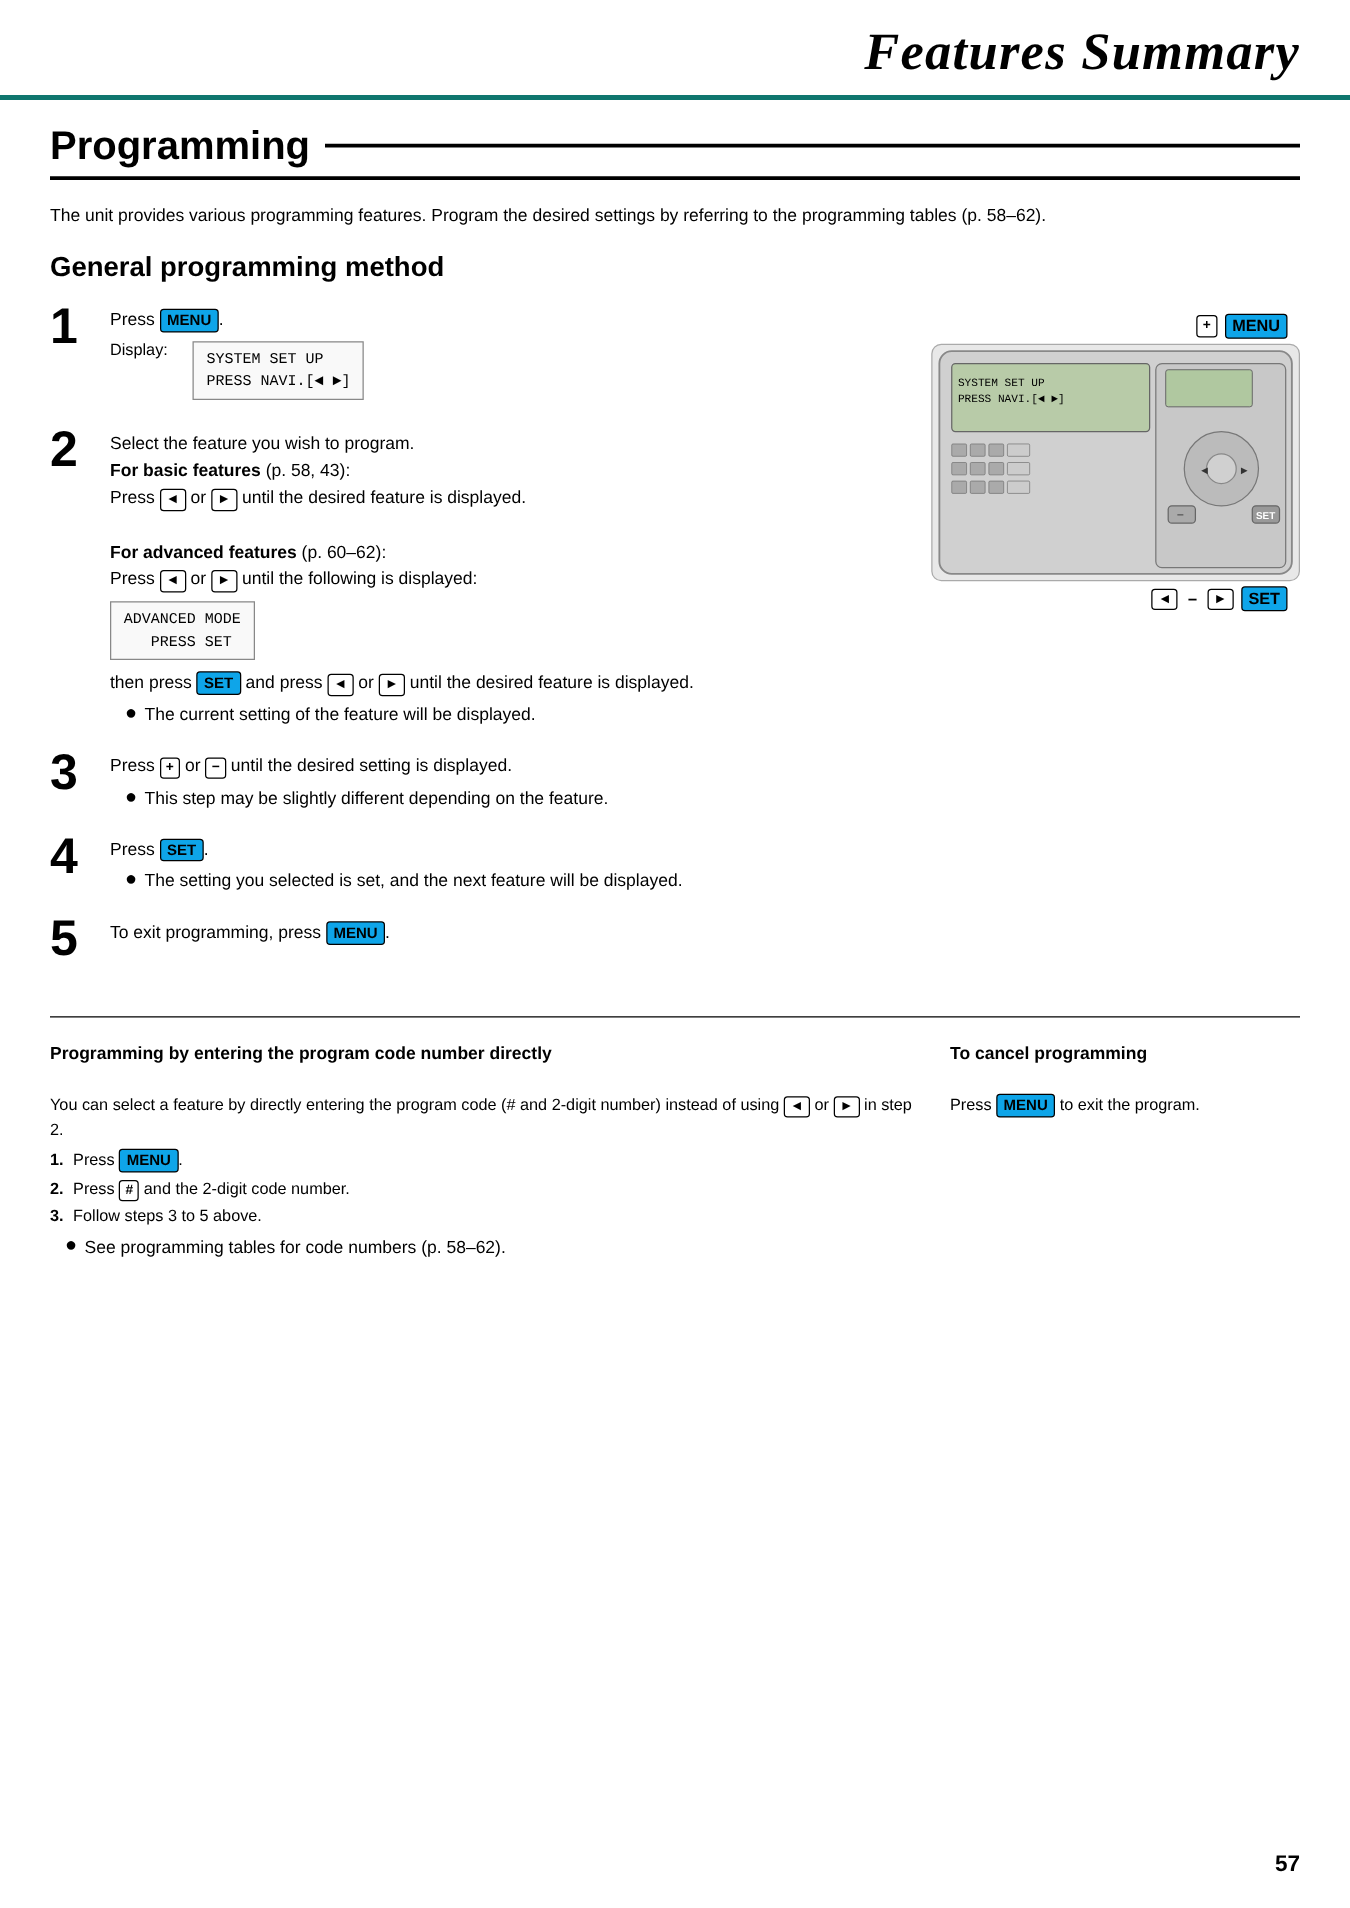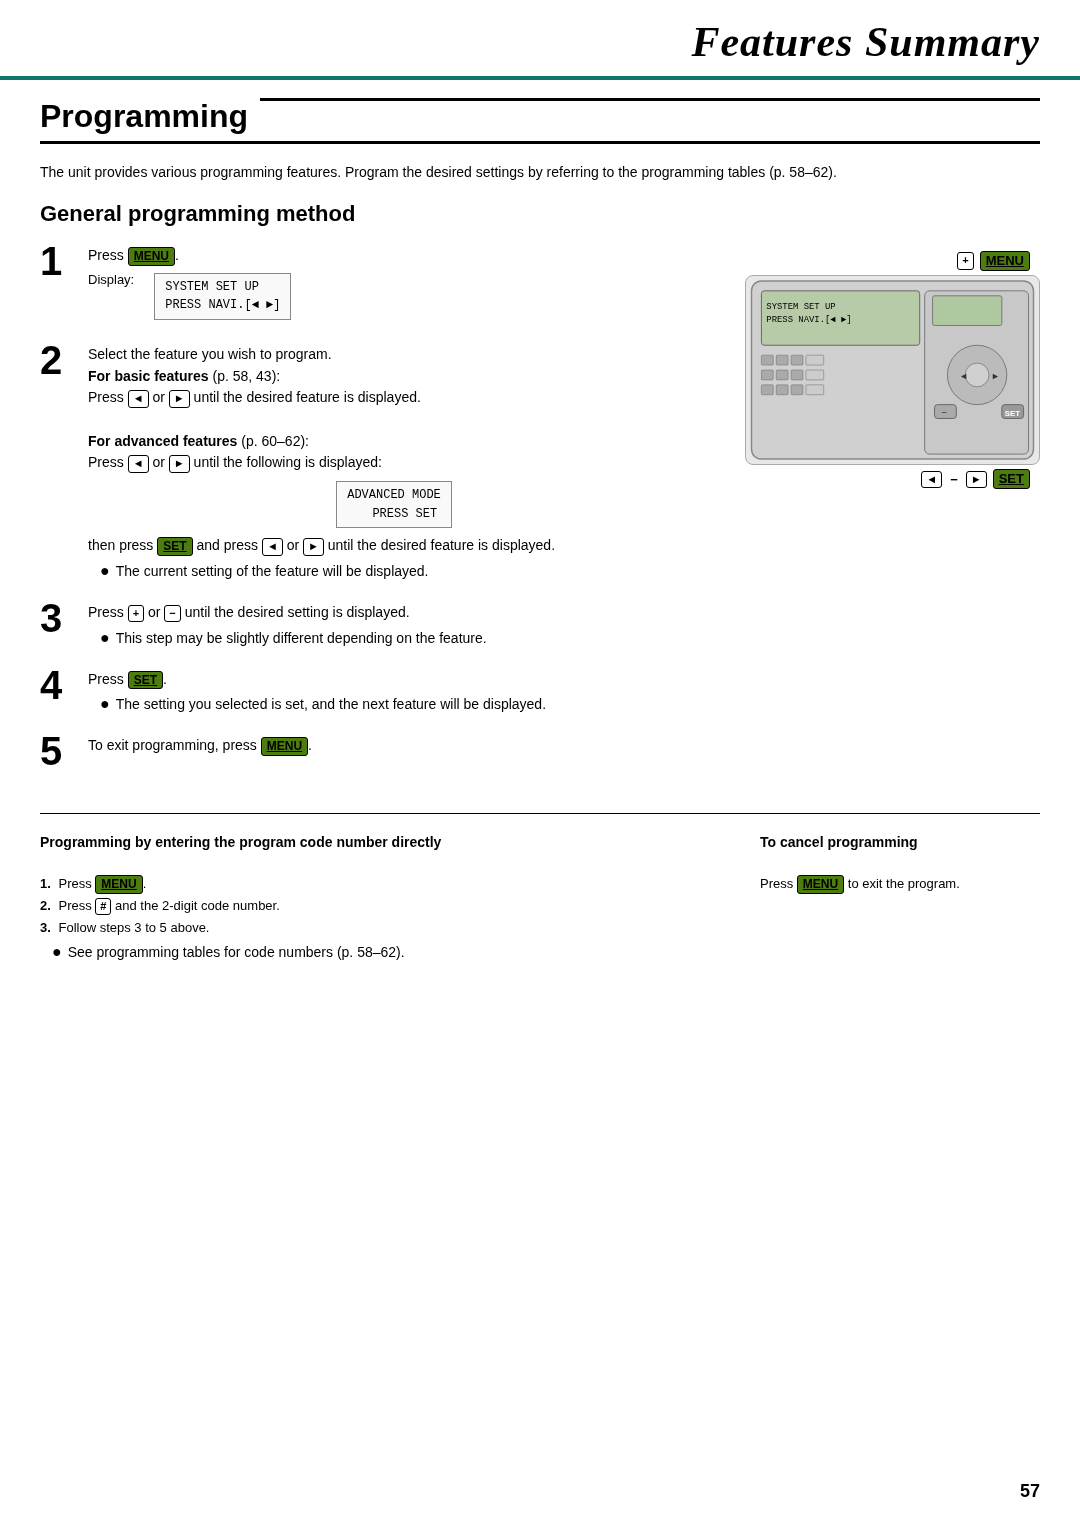--- a/index.html
+++ b/index.html
@@ -34,21 +34,21 @@
 
     
     .section-title {
       font-size: 32px;
       font-weight: bold;
       margin-top: 18px;
       margin-bottom: 4px;
       border-bottom: 3px solid #000;
       padding-bottom: 6px;
       display: flex;
-      align-items: flex-start;
+      align-items: center;
     }
     .section-title::after {
       content: '';
       flex: 1;
       height: 3px;
       background: #000;
       margin-left: 12px;
       display: block;
     }
 
@@ -125,24 +125,23 @@
     }
 
     
     .key {
       display: inline-block;
       border: 1.5px solid #000;
       border-radius: 3px;
       padding: 0px 5px;
       font-size: 12px;
       font-weight: bold;
-      background: #4d7c0f;
+      background: #0ea5e9;
       font-family: Arial, sans-serif;
       line-height: 1.4;
-      text-decoration: underline;
     }
     .key-sq {
       display: inline-block;
       border: 1.5px solid #000;
       border-radius: 3px;
       padding: 0px 4px;
       font-size: 11px;
       font-weight: bold;
       background: #fff;
       font-family: Arial, sans-serif;
@@ -269,21 +268,21 @@
       <div class="step">
         <div class="step-num">2</div>
         <div class="step-content">
           <span>Select the feature you wish to program.</span><br>
           <span style="font-weight:bold;">For basic features</span>
           <span> (p. 58, 43):</span><br>
           <span>Press <span class="key-sq">◄</span> or <span class="key-sq">►</span> until the desired feature is displayed.</span><br><br>
           <span style="font-weight:bold;">For advanced features</span>
           <span> (p. 60–62):</span><br>
           <span>Press <span class="key-sq">◄</span> or <span class="key-sq">►</span> until the following is displayed:</span>
-          <div style="margin:4px 0 4px 0;text-align:center;">
+          <div style="margin:4px 0 4px 0;">
             <div class="display-box">ADVANCED MODE
    PRESS SET</div>
           </div>
           <span>then press <span class="key">SET</span> and press <span class="key-sq">◄</span> or <span class="key-sq">►</span> until the desired feature is displayed.</span>
           <div class="bullet-item">
             <span class="bullet-dot">●</span>
             <span>The current setting of the feature will be displayed.</span>
           </div>
         </div>
       </div>
@@ -373,20 +372,21 @@
     </div>
 
   </div>
 
   <hr class="divider">
 
   <div class="bottom-cols">
 
     <div class="bottom-left">
       <div class="bottom-heading">Programming by entering the program code number directly</div>
+      <p>You can select a feature by directly entering the program code (# and 2-digit number) instead of using <span class="key-sq">◄</span> or <span class="key-sq">►</span> in step 2.</p>
       <div class="numbered-list">
         <div class="nl-item">
           <span><strong>1.</strong></span>
           <span>&nbsp;Press <span class="key">MENU</span>.</span>
         </div>
         <div class="nl-item">
           <span><strong>2.</strong></span>
           <span>&nbsp;Press <span class="key-sq">#</span> and the 2-digit code number.</span>
         </div>
         <div class="nl-item">

